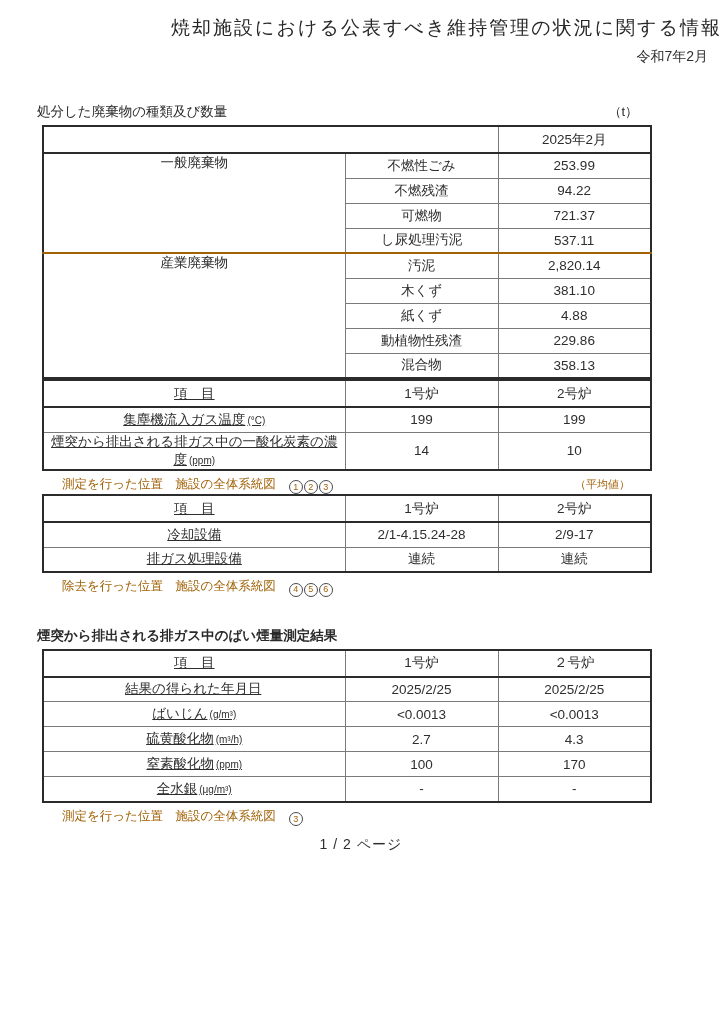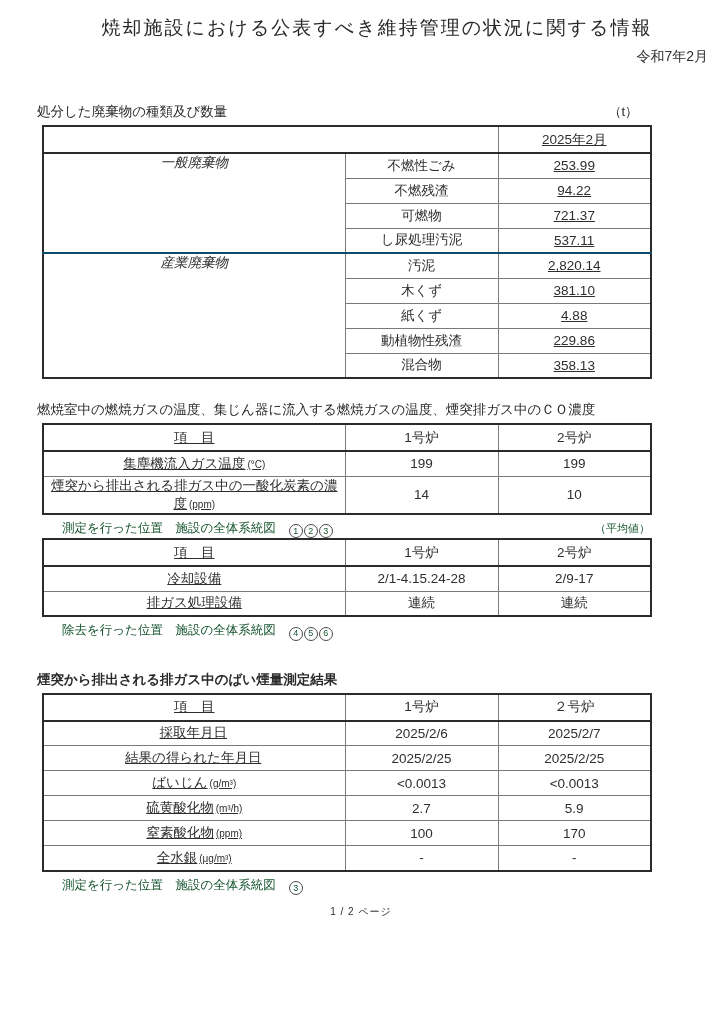--- a/index.html
+++ b/index.html
@@ -8,21 +8,21 @@
     position: relative;
     width: 722px; height: 1024px;
     margin: 0 auto;
     background: #ffffff;
     font-family: "Liberation Sans", "DejaVu Sans", sans-serif;
     color: #2e2e2e;
     overflow: hidden;
     padding-top: 15px;
   }
   .doc-title {
-    text-align: center;
+    text-align: right;
     font-size: 19px;
     letter-spacing: 2px;
     line-height: 26px;
     color: #272727;
     margin-left: 32px;
   }
   .doc-date {
     text-align: right;
     padding-right: 14px;
     margin-top: 7px;
@@ -51,39 +51,39 @@
     font-size: 13.5px;
     padding: 0 4px;
     height: 25px;
     color: #2e2e2e;
   }
   col.c1 { width: 302px; }
   col.c2 { width: 153px; }
   col.c3 { width: 153px; }
 
   tr.hdr td { border-bottom: 2.5px solid #2b2b2b; height: 27px; }
-  td.vthick { border-left: 2px solid #2b2b2b; text-decoration: underline; }
+  td.vthick { border-left: 2px solid #2b2b2b; }
   td.rthick { border-right: 2px solid #2b2b2b; text-decoration: underline; }
-  tr.sep td { border-top: 2px solid #0c4a6e; }
-  td.cat { vertical-align: top; padding-top: 5px; font-style: italic; }
+  tr.sep td { border-top: 2px solid #a16207; }
+  td.cat { vertical-align: top; padding-top: 5px; }
 
   .tbl1 td { height: 26px; }
   .tbl4 td { height: 23px; font-size: 13px; }
 
   td.lbl { text-align: left; padding-left: 8px; }
   td.small-lbl { font-size: 10.5px; padding-left: 6px; }
   .unit { font-size: 10px; margin-left: 2px; }
 
   .note-row {
     display: flex;
     justify-content: space-between;
-    margin: 5px 72px 0 62px;
+    margin: 5px 92px 0 62px;
     font-size: 12.5px;
     line-height: 17px;
-    color: #14532d;
+    color: #a16207;
   }
   .note-right { font-size: 11px; }
   .marks { margin-left: 12px; white-space: nowrap; }
   .circ {
     display: inline-flex;
     align-items: center;
     justify-content: center;
     width: 14px; height: 14px;
     border: 1px solid #4a4a4a;
     border-radius: 50%;
@@ -91,21 +91,21 @@
     line-height: 1;
     margin-left: 1px;
     vertical-align: -2px;
   }
   .gap-s2 { margin-top: 22px; }
   .gap-s3 { margin-top: 27px; }
   .gap-s4 { margin-top: 30px; font-weight: bold; }
   .footer {
     text-align: center;
     margin-top: 10px;
-    font-size: 10px;
+    font-size: 14px;
     letter-spacing: 1px;
     color: #2e2e2e;
   }
 </style>
 </head>
 <body>
 
 <div class="page">
 
   <div class="doc-title">焼却施設における公表すべき維持管理の状況に関する情報</div>
@@ -161,21 +161,20 @@
         <td>動植物性残渣</td>
         <td class="vthick">229.86</td>
       </tr>
       <tr>
         <td>混合物</td>
         <td class="vthick">358.13</td>
       </tr>
     </tbody>
   </table>
 
-  <div class="sec-head gap-s2">燃焼室中の燃焼ガスの温度、集じん器に流入する燃焼ガスの温度、煙突排ガス中のＣＯ濃度</div>
 
   <table class="tbl">
     <colgroup>
         <col class="c1">
         <col class="c2">
         <col class="c3">
       </colgroup>
     <tbody>
       <tr class="hdr">
         <td class="rthick">項　目</td>
@@ -242,38 +241,33 @@
         <col class="c2">
         <col class="c3">
       </colgroup>
     <tbody>
       <tr class="hdr">
         <td class="rthick">項　目</td>
         <td>1号炉</td>
         <td>２号炉</td>
       </tr>
       <tr>
-        <td class="rthick"><span>採取年月日</span><span class="unit"></span></td>
-        <td>2025/2/6</td>
-        <td>2025/2/7</td>
-      </tr>
-      <tr>
         <td class="rthick"><span>結果の得られた年月日</span><span class="unit"></span></td>
         <td>2025/2/25</td>
         <td>2025/2/25</td>
       </tr>
       <tr>
         <td class="rthick"><span>ばいじん</span><span class="unit">(g/m³)</span></td>
         <td>&lt;0.0013</td>
         <td>&lt;0.0013</td>
       </tr>
       <tr>
         <td class="rthick"><span>硫黄酸化物</span><span class="unit">(m³/h)</span></td>
         <td>2.7</td>
-        <td>5.9</td>
+        <td>4.3</td>
       </tr>
       <tr>
         <td class="rthick"><span>窒素酸化物</span><span class="unit">(ppm)</span></td>
         <td>100</td>
         <td>170</td>
       </tr>
       <tr>
         <td class="rthick"><span>全水銀</span><span class="unit">(μg/m³)</span></td>
         <td>-</td>
         <td>-</td>

